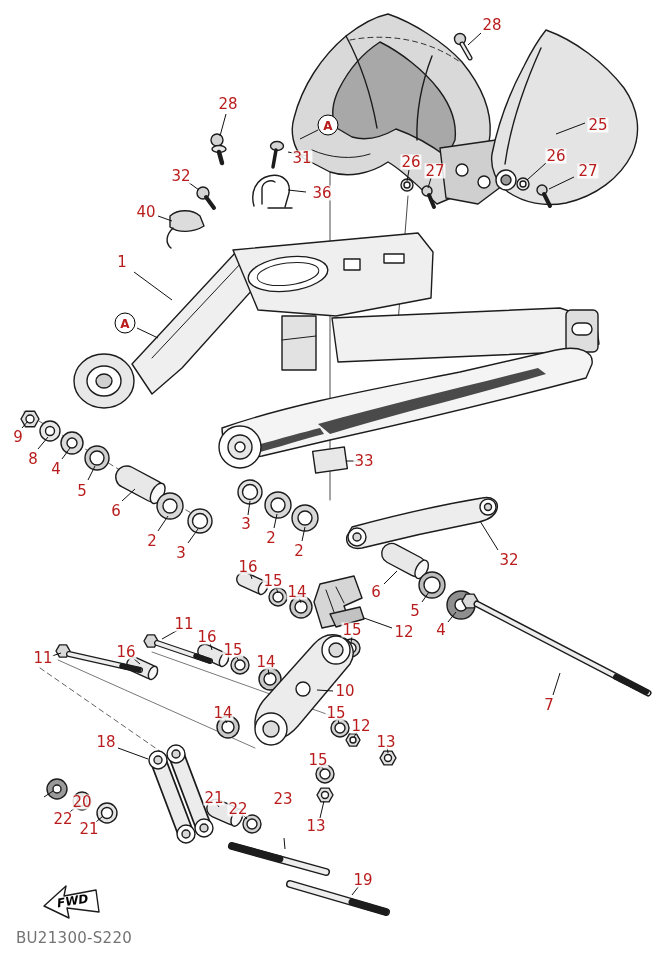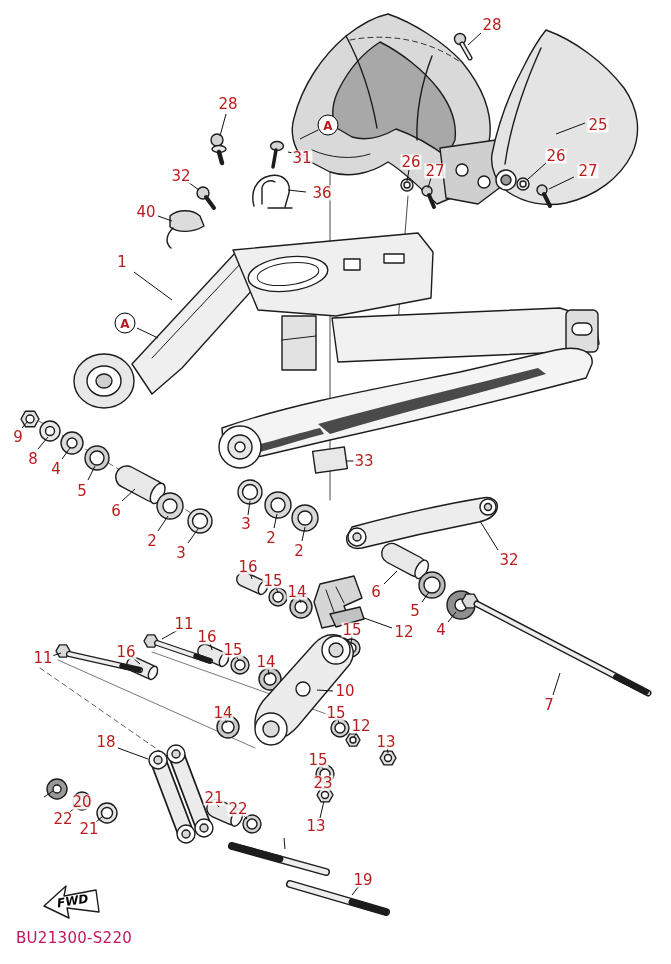--- a/index.html
+++ b/index.html
@@ -6,21 +6,21 @@
   .stage{position:relative;width:671px;height:964px;background:#fff;overflow:hidden;
          font-family:"Liberation Sans",sans-serif;}
   .stage svg{position:absolute;left:0;top:0;}
   .callout{position:absolute;transform:translate(-50%,-50%);
            font:500 15px "DejaVu Sans",sans-serif;color:#b91c1c;line-height:1;
            background:rgba(255,255,255,.85);padding:0 1px;z-index:3;white-space:nowrap;}
   .callout.circled{width:19px;height:19px;border:1.5px solid #000;border-radius:50%;
            display:flex;align-items:center;justify-content:center;
            font-size:12px;font-weight:700;padding:0;background:#fff;}
   .code{position:absolute;left:16px;top:929px;font:15px "DejaVu Sans",sans-serif;
-        letter-spacing:.3px;color:#be185d;z-index:3;}
+        letter-spacing:.3px;color:#737373;z-index:3;}
   .fwd{position:absolute;left:57px;top:894px;font:italic 700 12px "DejaVu Sans",sans-serif;
        transform:rotate(-9deg);color:#000;z-index:3;}
 </style>
 </head>
 <body>
 
 <div class="stage">
 
 <svg id="art" width="671" height="964" viewBox="0 0 671 964">
   <g stroke="#1c1c1c" stroke-width="1.4" fill="none" stroke-linejoin="round" stroke-linecap="round">
@@ -446,17 +446,17 @@
     <div class="callout" style="left: 361px; top: 726px;">12</div>
     <div class="callout" style="left: 386px; top: 742px;">13</div>
     <div class="callout" style="left: 223px; top: 713px;">14</div>
     <div class="callout" style="left: 318px; top: 760px;">15</div>
     <div class="callout" style="left: 106px; top: 742px;">18</div>
     <div class="callout" style="left: 36px; top: 802px; margin-left: 46px;">20</div>
     <div class="callout" style="left: 63px; top: 819px;">22</div>
     <div class="callout" style="left: 89px; top: 829px;">21</div>
     <div class="callout" style="left: 214px; top: 798px;">21</div>
     <div class="callout" style="left: 238px; top: 809px;">22</div>
-    <div class="callout" style="left: 283px; top: 783px; margin-left: 40px;">23</div>
+    <div class="callout" style="left: 283px; top: 799px;">23</div>
     <div class="callout" style="left: 316px; top: 826px;">13</div>
     <div class="callout" style="left: 363px; top: 880px;">19</div>
     <div class="callout" style="left: 549px; top: 705px;">7</div>
   </div>
 
 </body></html>

